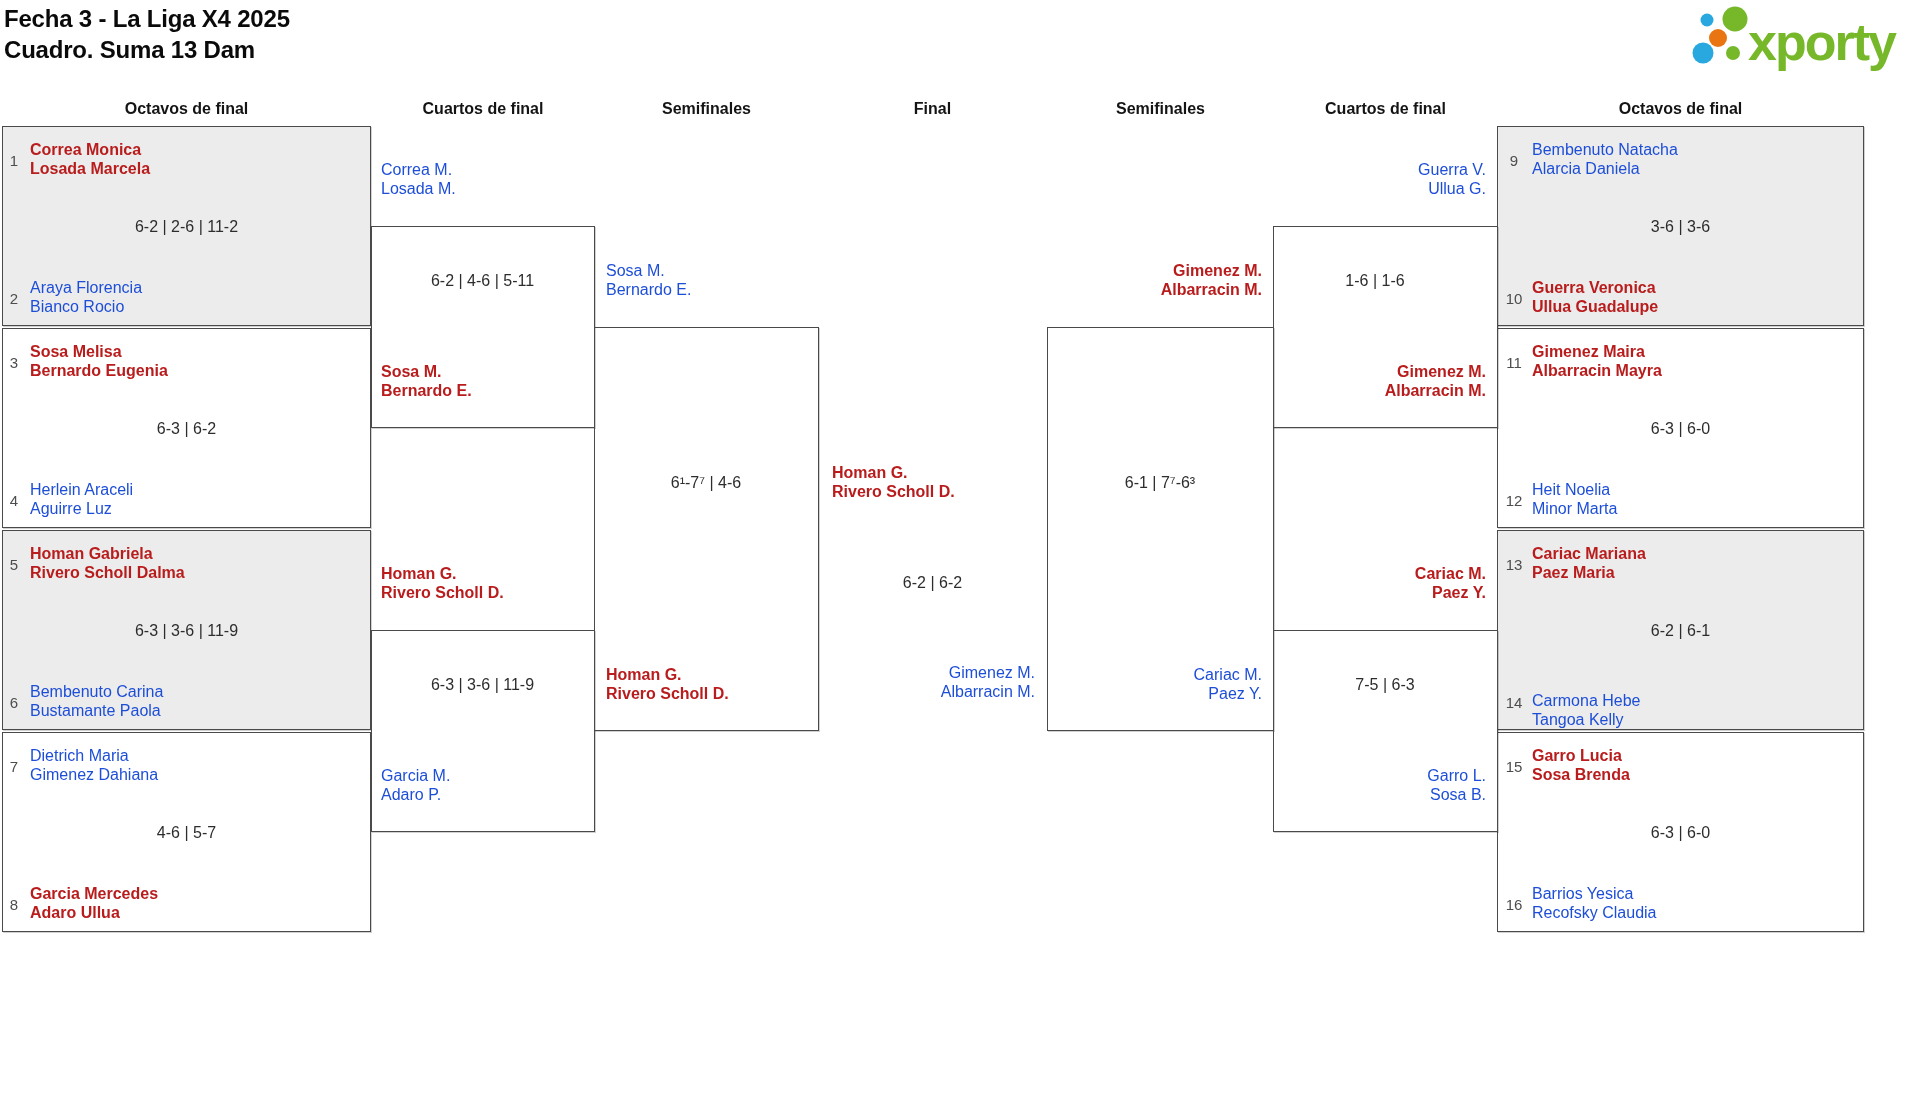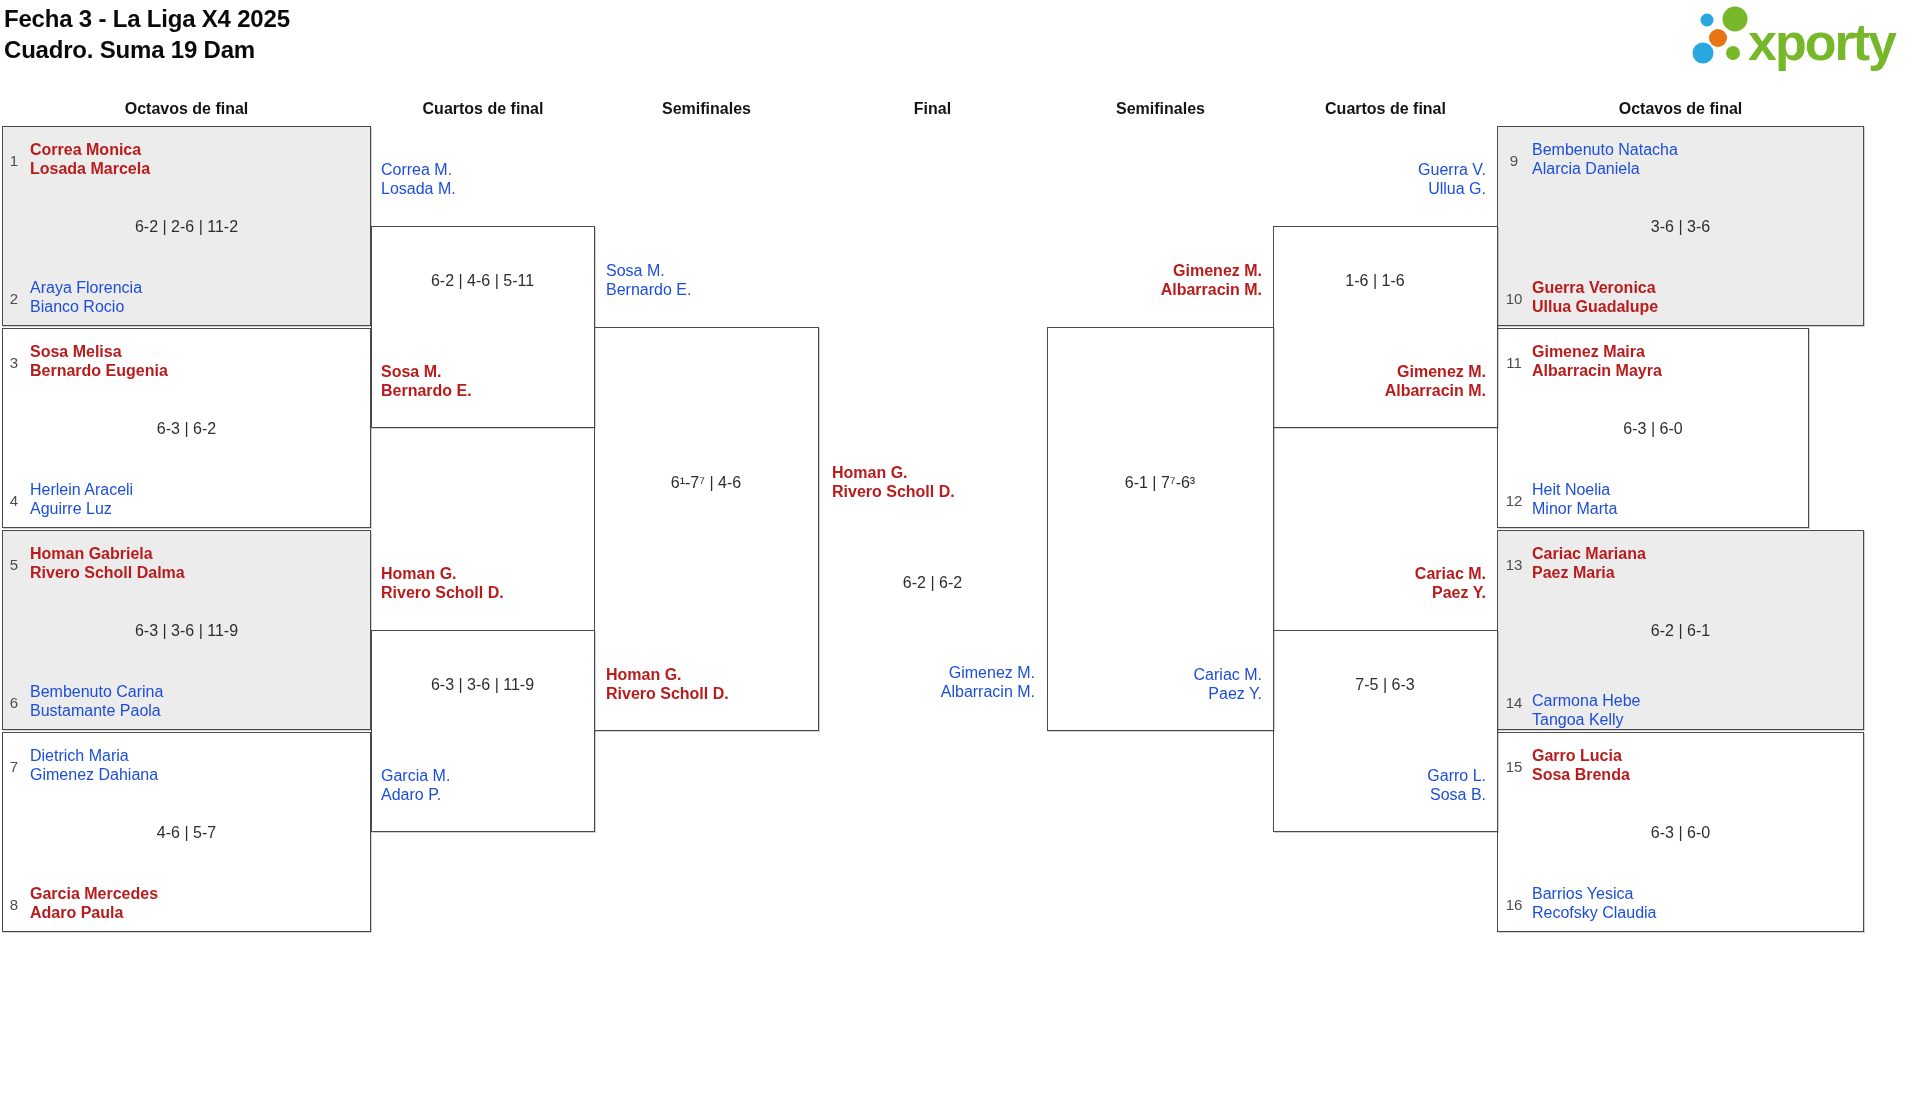--- a/index.html
+++ b/index.html
@@ -21,21 +21,21 @@
   .seed{position:absolute;font-size:15px;line-height:19px;color:#4d4d4d;text-align:center;}
   .logo{position:absolute;left:1688px;top:2px;}
 </style>
 </head>
 <body>
 
 <div class="stage">
 
   <div class="title">
     <div>Fecha 3 - La Liga X4 2025</div>
-    <div>Cuadro. Suma 19 Dam</div>
+    <div>Cuadro. Suma 13 Dam</div>
   </div>
 
   <div class="logo">
     <svg width="228" height="84" viewBox="0 0 228 84">
       <circle cx="19" cy="18" r="6.5" fill="#29a8e0"></circle>
       <circle cx="47" cy="17" r="12.5" fill="#76b82a"></circle>
       <circle cx="30" cy="36" r="9" fill="#e87511"></circle>
       <circle cx="15" cy="51" r="10.5" fill="#29a8e0"></circle>
       <circle cx="45" cy="51" r="7" fill="#76b82a"></circle>
       <text x="60" y="58" font-size="52" font-weight="bold" letter-spacing="-2" font-family="Liberation Sans, sans-serif" fill="#76b82a">xporty</text>
@@ -94,39 +94,39 @@
 
   <div class="box plain" style="left:2px;top:732px;width:369px;height:200px;">
     <span class="seed" style="left:0;width:22px;top:24px;">7</span>
     <div class="team" style="left:27px;top:13px;">
       <div>Dietrich Maria</div>
       <div>Gimenez Dahiana</div>
     </div>
     <div class="score" style="left:0;right:0;top:88px;">4-6 | 5-7</div>
     <div class="team w" style="left:27px;top:151px;">
       <div>Garcia Mercedes</div>
-      <div>Adaro Paula</div>
+      <div>Adaro Ullua</div>
     </div>
     <span class="seed" style="left:0;width:22px;top:162px;">8</span>
   </div>
 
   <div class="box shade" style="left:1497px;top:126px;width:367px;height:200px;">
     <span class="seed" style="left:4px;width:24px;top:24px;">9</span>
     <div class="team" style="left:34px;top:13px;">
       <div>Bembenuto Natacha</div>
       <div>Alarcia Daniela</div>
     </div>
     <div class="score" style="left:0;right:0;top:88px;">3-6 | 3-6</div>
     <div class="team w" style="left:34px;top:151px;">
       <div>Guerra Veronica</div>
       <div>Ullua Guadalupe</div>
     </div>
     <span class="seed" style="left:4px;width:24px;top:162px;">10</span>
   </div>
-  <div class="box plain" style="left:1497px;top:328px;width:312px;height:200px;">
+  <div class="box plain" style="left:1497px;top:328px;width:367px;height:200px;">
     <span class="seed" style="left:4px;width:24px;top:24px;">11</span>
     <div class="team w" style="left:34px;top:13px;">
       <div>Gimenez Maira</div>
       <div>Albarracin Mayra</div>
     </div>
     <div class="score" style="left:0;right:0;top:88px;">6-3 | 6-0</div>
     <div class="team" style="left:34px;top:151px;">
       <div>Heit Noelia</div>
       <div>Minor Marta</div>
     </div>

